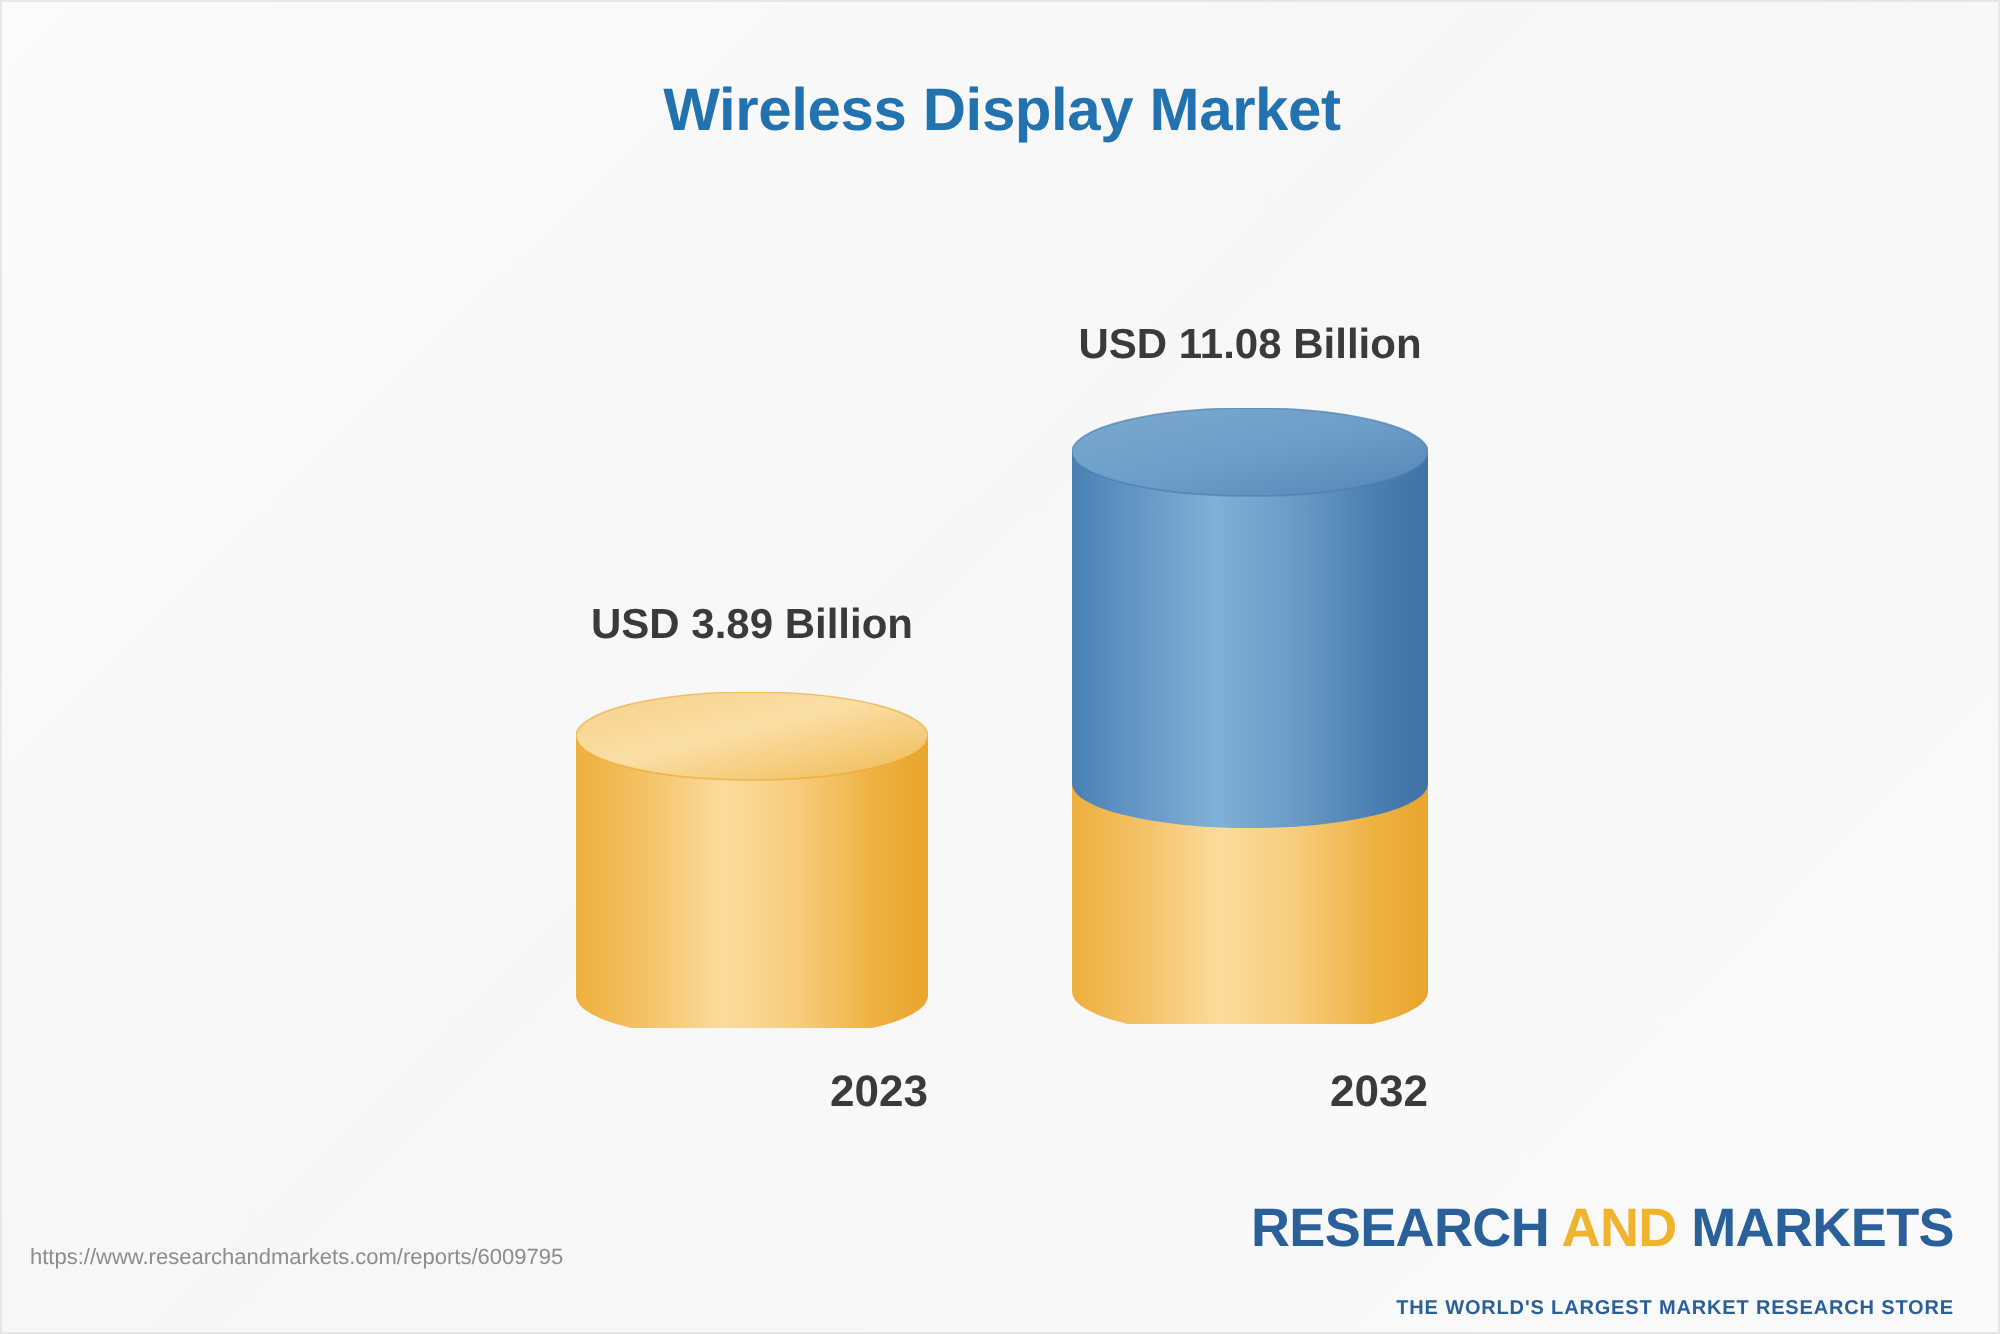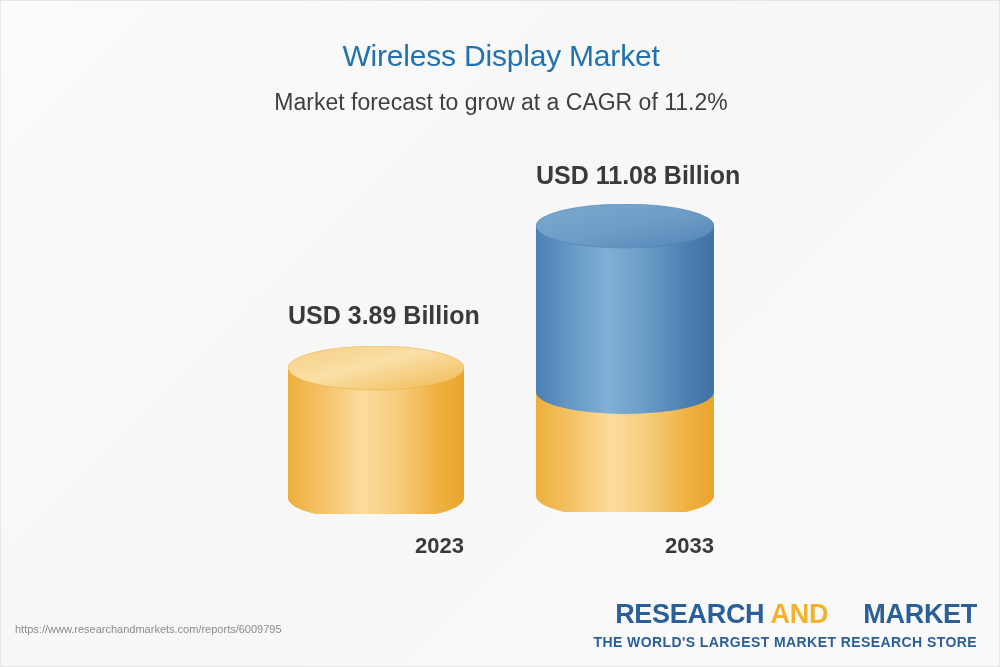--- a/index.html
+++ b/index.html
@@ -21,21 +21,21 @@
   }
 
   
   .chart-title {
     position: absolute;
     top: 38px;
     left: 0;
     width: 1000px;
     text-align: center;
     font-size: 30px;
-    font-weight: normal;
+    font-weight: bold;
     color: #2272b0;
     letter-spacing: -0.2px;
   }
   .chart-subtitle {
     position: absolute;
     top: 88px;
     left: 0;
     width: 1000px;
     text-align: center;
     font-size: 23px;
@@ -56,21 +56,21 @@
     position: absolute;
   }
   .bar-group.g0 { left: 287px; top: 300px; }
   .bar-group.g1 { left: 535px; top: 160px; }
 
   .value-label {
     position: absolute;
     top: 0;
     width: 100%;
     text-align: center;
-    font-size: 25px;
+    font-size: 21px;
     font-weight: bold;
     color: #3a3a3c;
     white-space: nowrap;
   }
 
   .cyl-wrap {
     position: absolute;
     left: 0;
   }
   .g0 .cyl-wrap { top: 45px; width: 176px; height: 168px; }
@@ -102,38 +102,37 @@
     text-align: right;
   }
   .logo-main {
     font-size: 27px;
     font-weight: bold;
     letter-spacing: -0.3px;
     line-height: 1;
     white-space: nowrap;
   }
   .logo-main .w-research,
-  .logo-main .w-markets { color: #2a6099; margin-left: 28px; }
+  .logo-main .w-markets { color: #2a6099; }
   .logo-main .w-and { color: #efb32c; text-align: center; }
   .logo-tag {
-    margin-top: 6px;
-    font-size: 14px;
+    margin-top: 21px;
+    font-size: 10px;
     font-weight: bold;
     color: #2a6099;
     letter-spacing: 0.42px;
     white-space: nowrap;
   }
 </style>
 </head>
 <body>
 
 <div class="canvas">
 
   <div class="chart-title">Wireless Display Market</div>
-  <div class="chart-subtitle">Market forecast to grow at a CAGR of 11.2%</div>
 
   <div class="plot">
 
     <div class="bar-group g0" style="width:176px;">
       <div class="value-label">USD 3.89 Billion</div>
       <div class="cyl-wrap">
         <svg width="176" height="168" viewBox="0 0 176 168">
           <defs>
             <linearGradient id="yellowBody" x1="0" y1="0" x2="1" y2="0">
               <stop offset="0%" stop-color="#eeb03c"></stop>
@@ -199,25 +198,25 @@
           <ellipse cx="104" cy="298" rx="87" ry="15" fill="url(#shadow1)"></ellipse>
 
           <path d="M0,22 L0,292 A89,22 0 0 0 178,292 L178,22 Z" fill="url(#yellowBody2)"></path>
 
           <path d="M0,22 L0,188 A89,22 0 0 0 178,188 L178,22 Z" fill="url(#blueBody)"></path>
 
           <ellipse cx="89" cy="22" rx="89" ry="22" fill="url(#blueTop)"></ellipse>
           <ellipse cx="89" cy="22" rx="89" ry="22" fill="none" stroke="#4b7fb0" stroke-width="0.8" opacity="0.7"></ellipse>
         </svg>
       </div>
-      <div class="cat-label">2033</div>
+      <div class="cat-label">2032</div>
     </div>
 
   </div>
 
   <div class="footer-url">https://www.researchandmarkets.com/reports/6009795</div>
 
   <div class="logo">
-    <div class="logo-main"><span class="w-research">RESEARCH</span> <span class="w-and">AND</span> <span class="w-markets">MARKET</span></div>
+    <div class="logo-main"><span class="w-research">RESEARCH</span> <span class="w-and">AND</span> <span class="w-markets">MARKETS</span></div>
     <div class="logo-tag">THE WORLD'S LARGEST MARKET RESEARCH STORE</div>
   </div>
 
 </div>
 
 </body></html>

